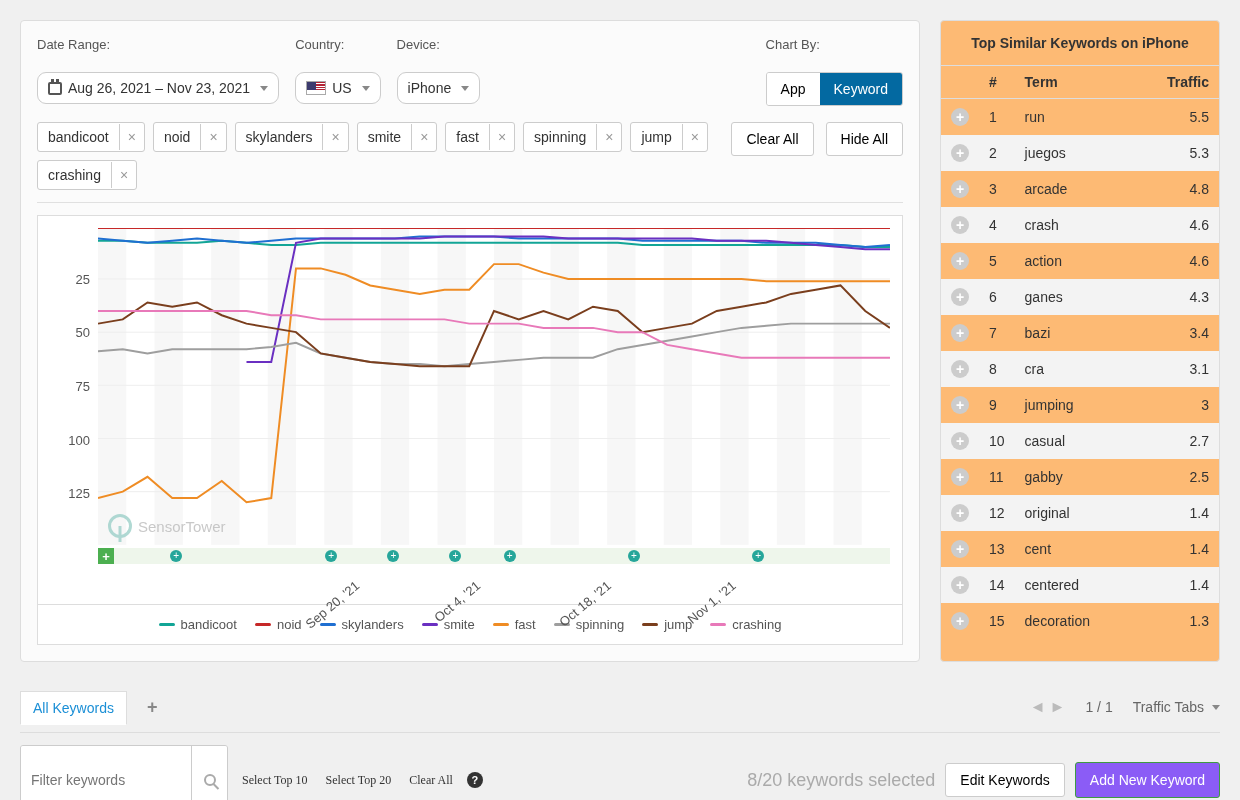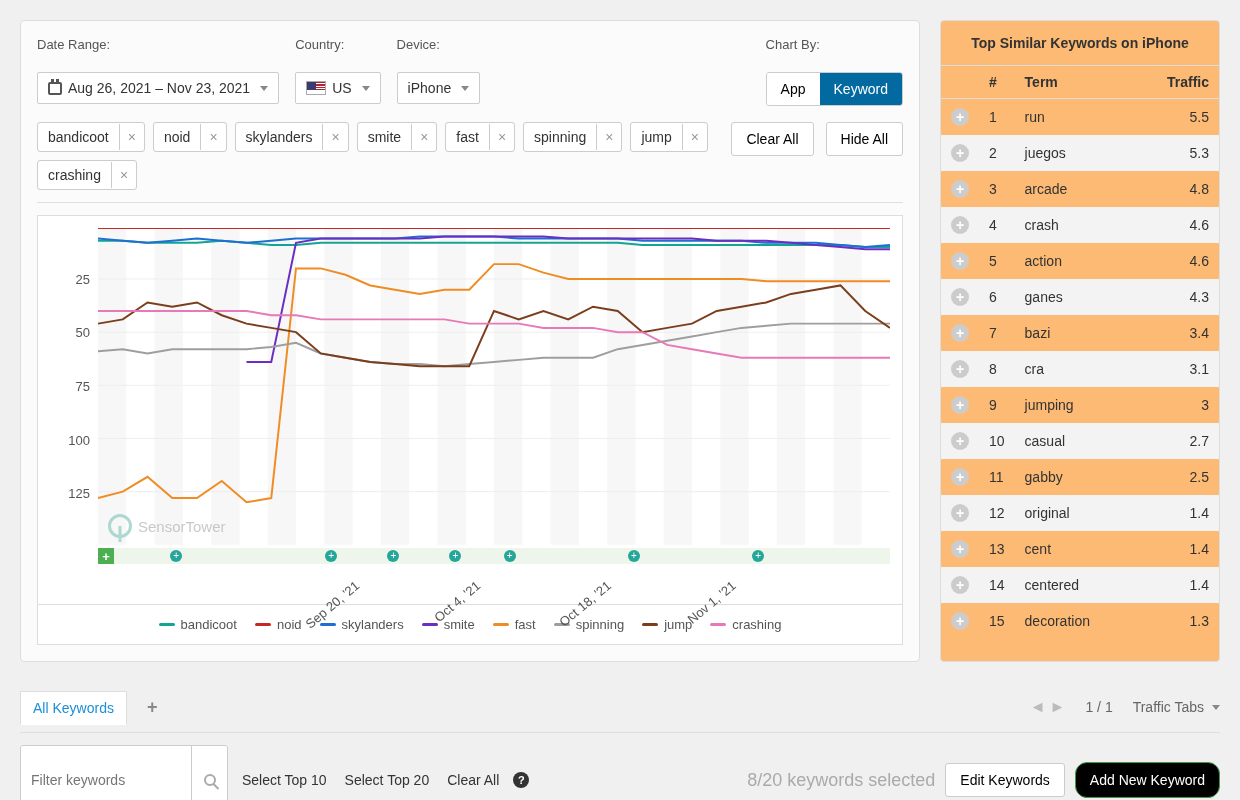--- a/index.html
+++ b/index.html
@@ -4,21 +4,21 @@
 <style>
 * { box-sizing: border-box; margin: 0; padding: 0; }
 body { font-family: -apple-system, "Helvetica Neue", Arial, sans-serif; background: #f0f0f0; font-size: 13px; color: #333; }
 .app { display: flex; padding: 20px; gap: 20px; }
 .main-panel { flex: 1; background: #fbfbfb; border: 1px solid #ddd; border-radius: 4px; padding: 16px; }
 .side-panel { width: 280px; background: #fdba74; border: 1px solid #ddd; border-radius: 4px; display: flex; flex-direction: column; }
 
 .filters { display: flex; gap: 16px; align-items: flex-start; margin-bottom: 16px; }
 .filter-group { display: flex; flex-direction: column; gap: 20px; }
 .filter-label { font-size: 13px; color: #555; }
-.select-box { background: #fff; border: 1px solid #ccc; border-radius: 2px; padding: 7px 10px; display: inline-flex; align-items: center; gap: 6px; cursor: pointer; font-size: 14px; }
+.select-box { background: #fff; border: 1px solid #ccc; border-radius: 9px; padding: 7px 10px; display: inline-flex; align-items: center; gap: 6px; cursor: pointer; font-size: 14px; }
 .caret { width: 0; height: 0; border-left: 4px solid transparent; border-right: 4px solid transparent; border-top: 5px solid #888; margin-left: 4px; }
 .flag { width: 20px; height: 14px; background: linear-gradient(to bottom, #b22234, #b22234 10%, #fff 10%, #fff 20%, #b22234 20%, #b22234 30%, #fff 30%, #fff 40%, #b22234 40%, #b22234 50%, #fff 50%, #fff 60%, #b22234 60%, #b22234 70%, #fff 70%); position: relative; border:1px solid #aaa;}
 .flag::before { content:''; position:absolute; top:0; left:0; width:9px; height:8px; background:#3c3b6e; }
 
 .chart-by { margin-left: auto; }
 .toggle-group { display: inline-flex; border: 1px solid #ccc; border-radius: 3px; overflow: hidden; }
 .toggle-btn { background: #fff; border: none; padding: 8px 14px; cursor: pointer; font-size: 14px; }
 .toggle-btn.active { background: #0369a1; color: #fff; }
 
 .chips-row { display: flex; align-items: flex-start; gap: 16px; margin-bottom: 12px; border-bottom: 1px solid #e0e0e0; padding-bottom: 12px;}
@@ -66,24 +66,24 @@
 .tab-plus { color: #888; font-size: 18px; font-weight: bold; cursor: pointer; padding:4px 8px;}
 .spacer { flex: 1; }
 .nav-arrows { color: #bbb; display:inline-flex; gap:4px; font-size:16px;}
 .page-ind { color: #666; font-size: 14px; margin: 0 8px;}
 .manage-tabs { color: #666; font-size: 14px; display:inline-flex; align-items:center; gap:4px; cursor:pointer;}
 
 .actions-row { display: flex; align-items: center; gap: 10px; padding: 12px 0 0 0; }
 .filter-input-wrap { display: flex; border: 1px solid #ccc; border-radius: 3px; overflow: hidden; }
 .filter-input { border: none; padding: 26px 10px; font-size: 14px; width: 170px; outline: none; }
 .filter-search { border: none; border-left: 1px solid #ccc; background: #fff; width: 36px; display: flex; align-items: center; justify-content: center; cursor: pointer; color:#aaa;}
-.link-btn { background: none; border: none; color: #333; font-size: 14px; cursor: pointer; padding: 6px 4px; }
+.link-btn { background: none; border: none; color: #333; font-size: 12px; cursor: pointer; padding: 6px 4px; font-family: Liberation Serif, serif; }
 .help-dot { width: 16px; height: 16px; border-radius: 50%; background: #333; color: #fff; font-size: 11px; display: inline-flex; align-items:center; justify-content:center; font-weight:bold;}
 .muted { color: #aaa; font-size: 18px; }
-.btn-green { background: #000000; color: #fff; border: 1px solid #3e9a42; border-radius: 12px; padding: 9px 14px; font-size: 14px; font-weight: 500; cursor: pointer; }
+.btn-green { background: #8b5cf6; color: #fff; border: 1px solid #3e9a42; border-radius: 3px; padding: 9px 14px; font-size: 14px; font-weight: 500; cursor: pointer; }
 .cal-icon { width:14px; height:13px; border:2px solid #555; border-radius:2px; position:relative; display:inline-block;}
 .cal-icon::before{content:''; position:absolute; top:-5px; left:1px; width:3px; height:4px; background:#555;}
 .cal-icon::after{content:''; position:absolute; top:-5px; right:1px; width:3px; height:4px; background:#555;}
 .search-glyph { width:12px; height:12px; border:2px solid #aaa; border-radius:50%; position:relative;}
 .search-glyph::after{content:''; position:absolute; width:2px; height:7px; background:#aaa; bottom:-6px; right:-3px; transform:rotate(-45deg);}
 </style>
 </head>
 <body>
 
 <div class="app">

